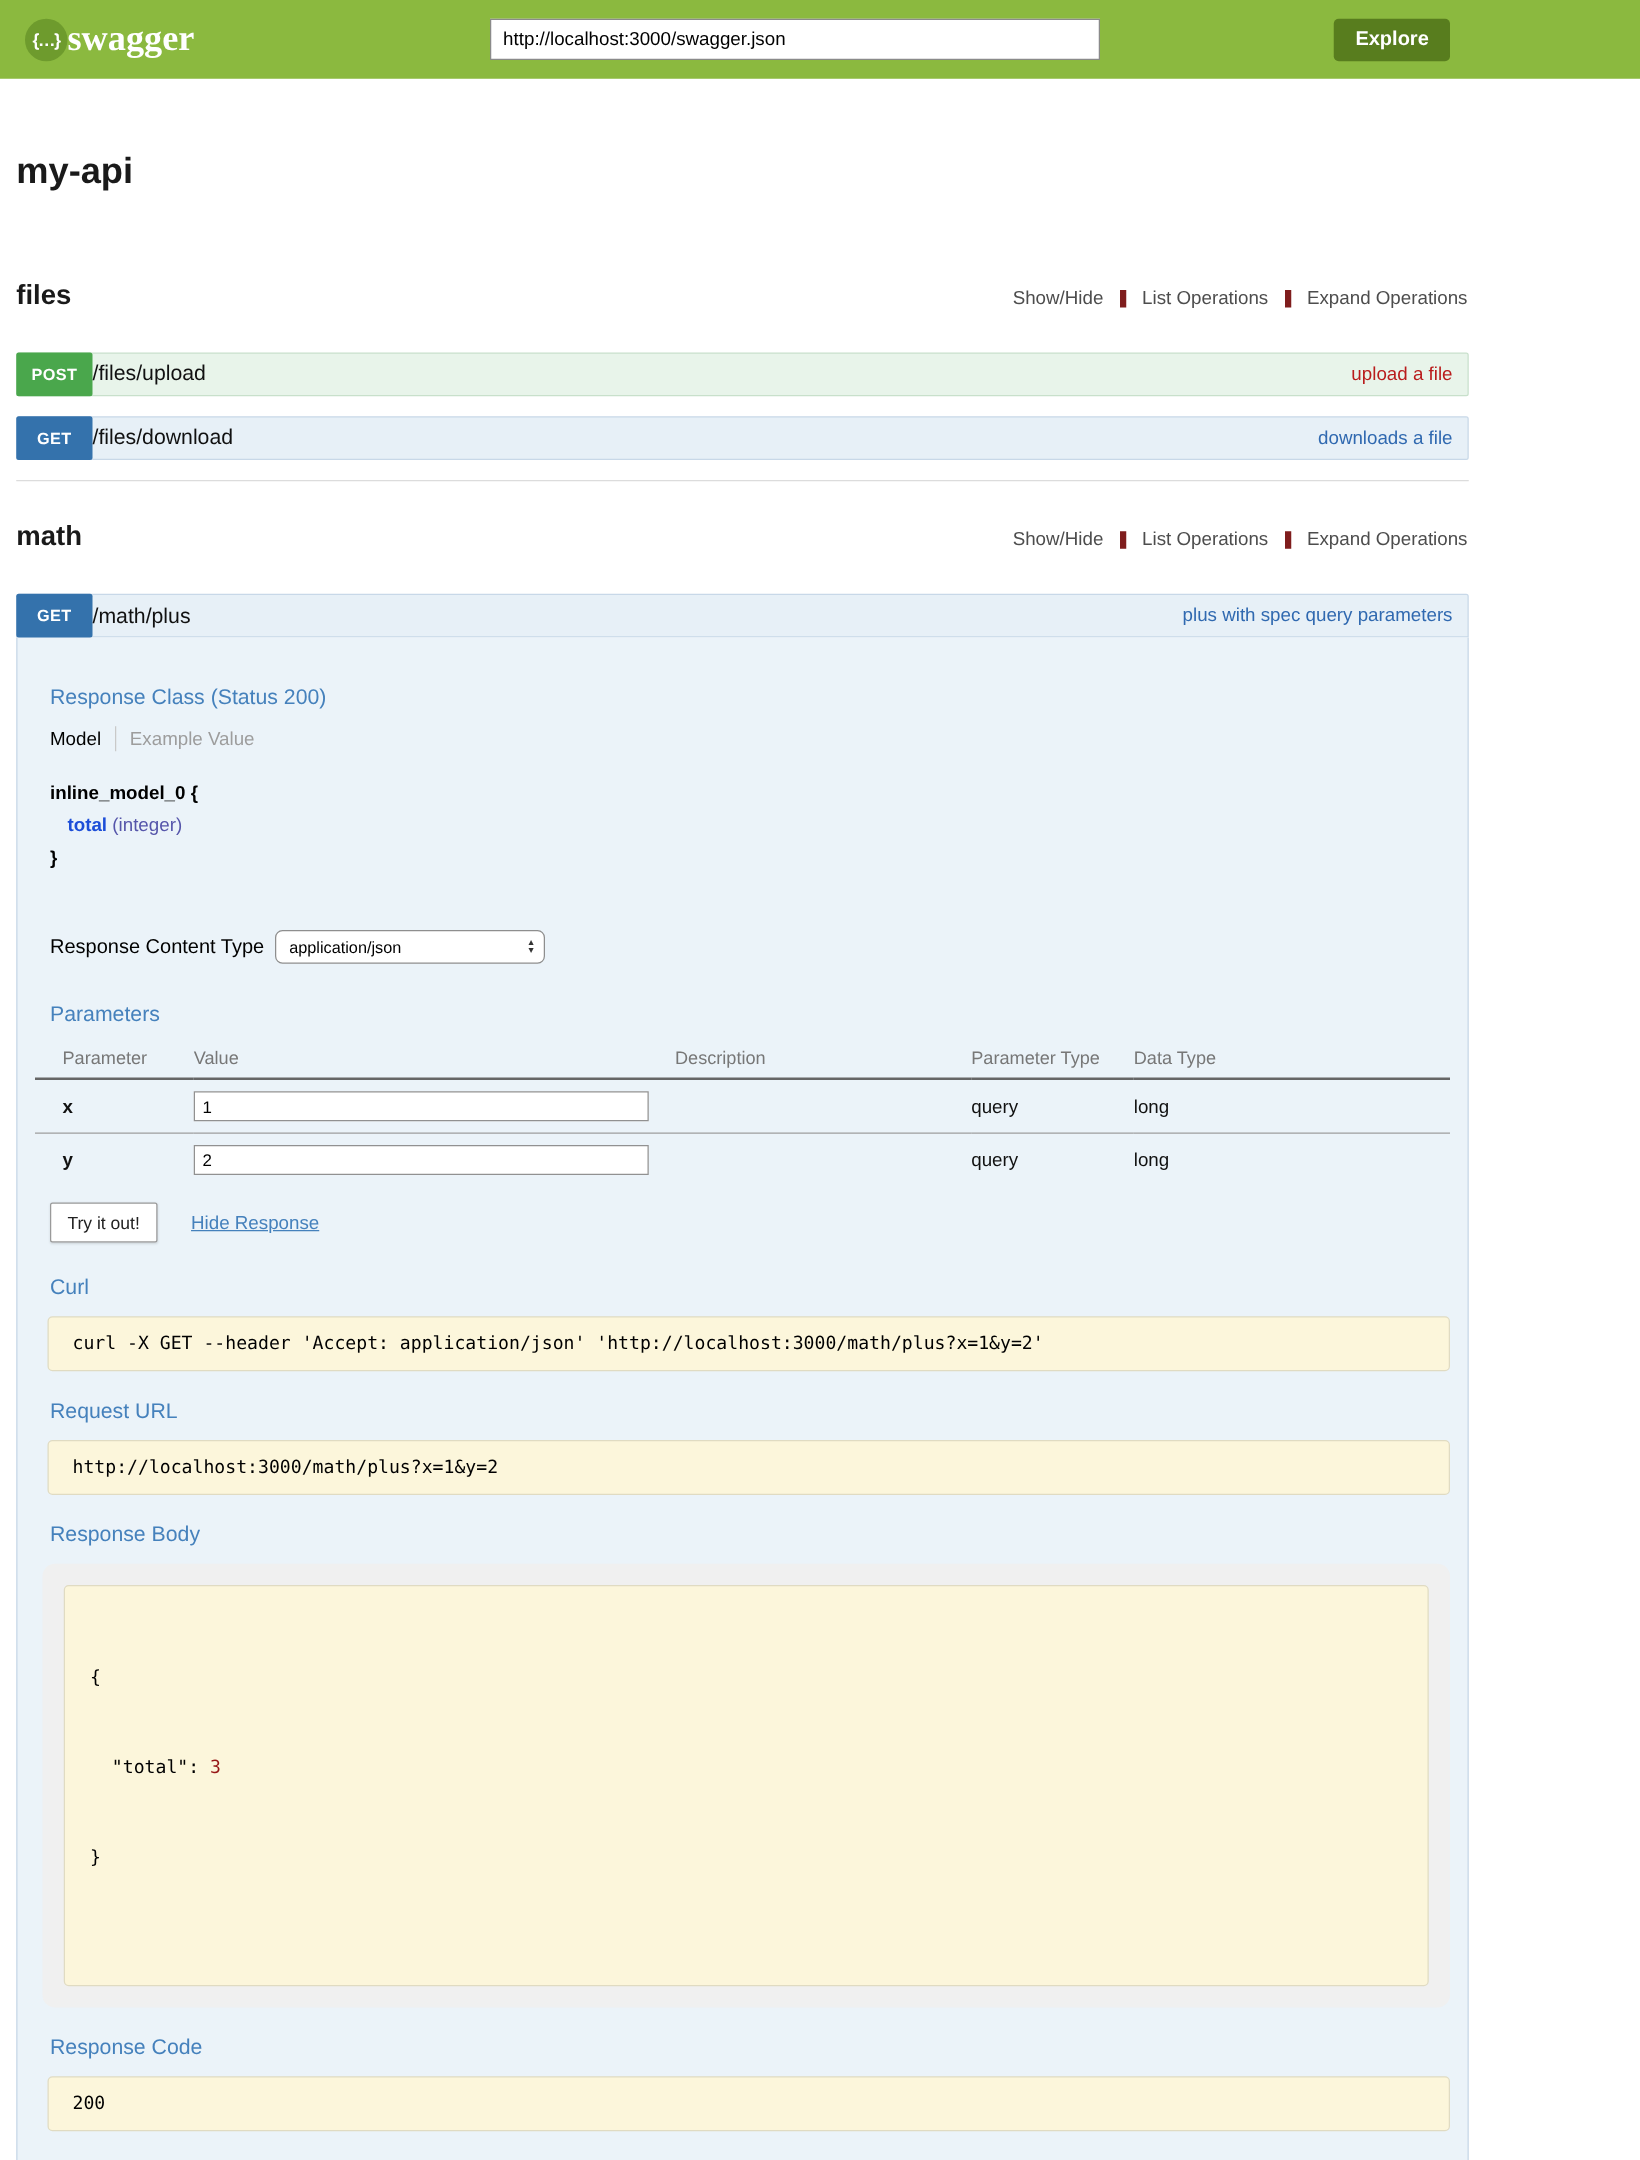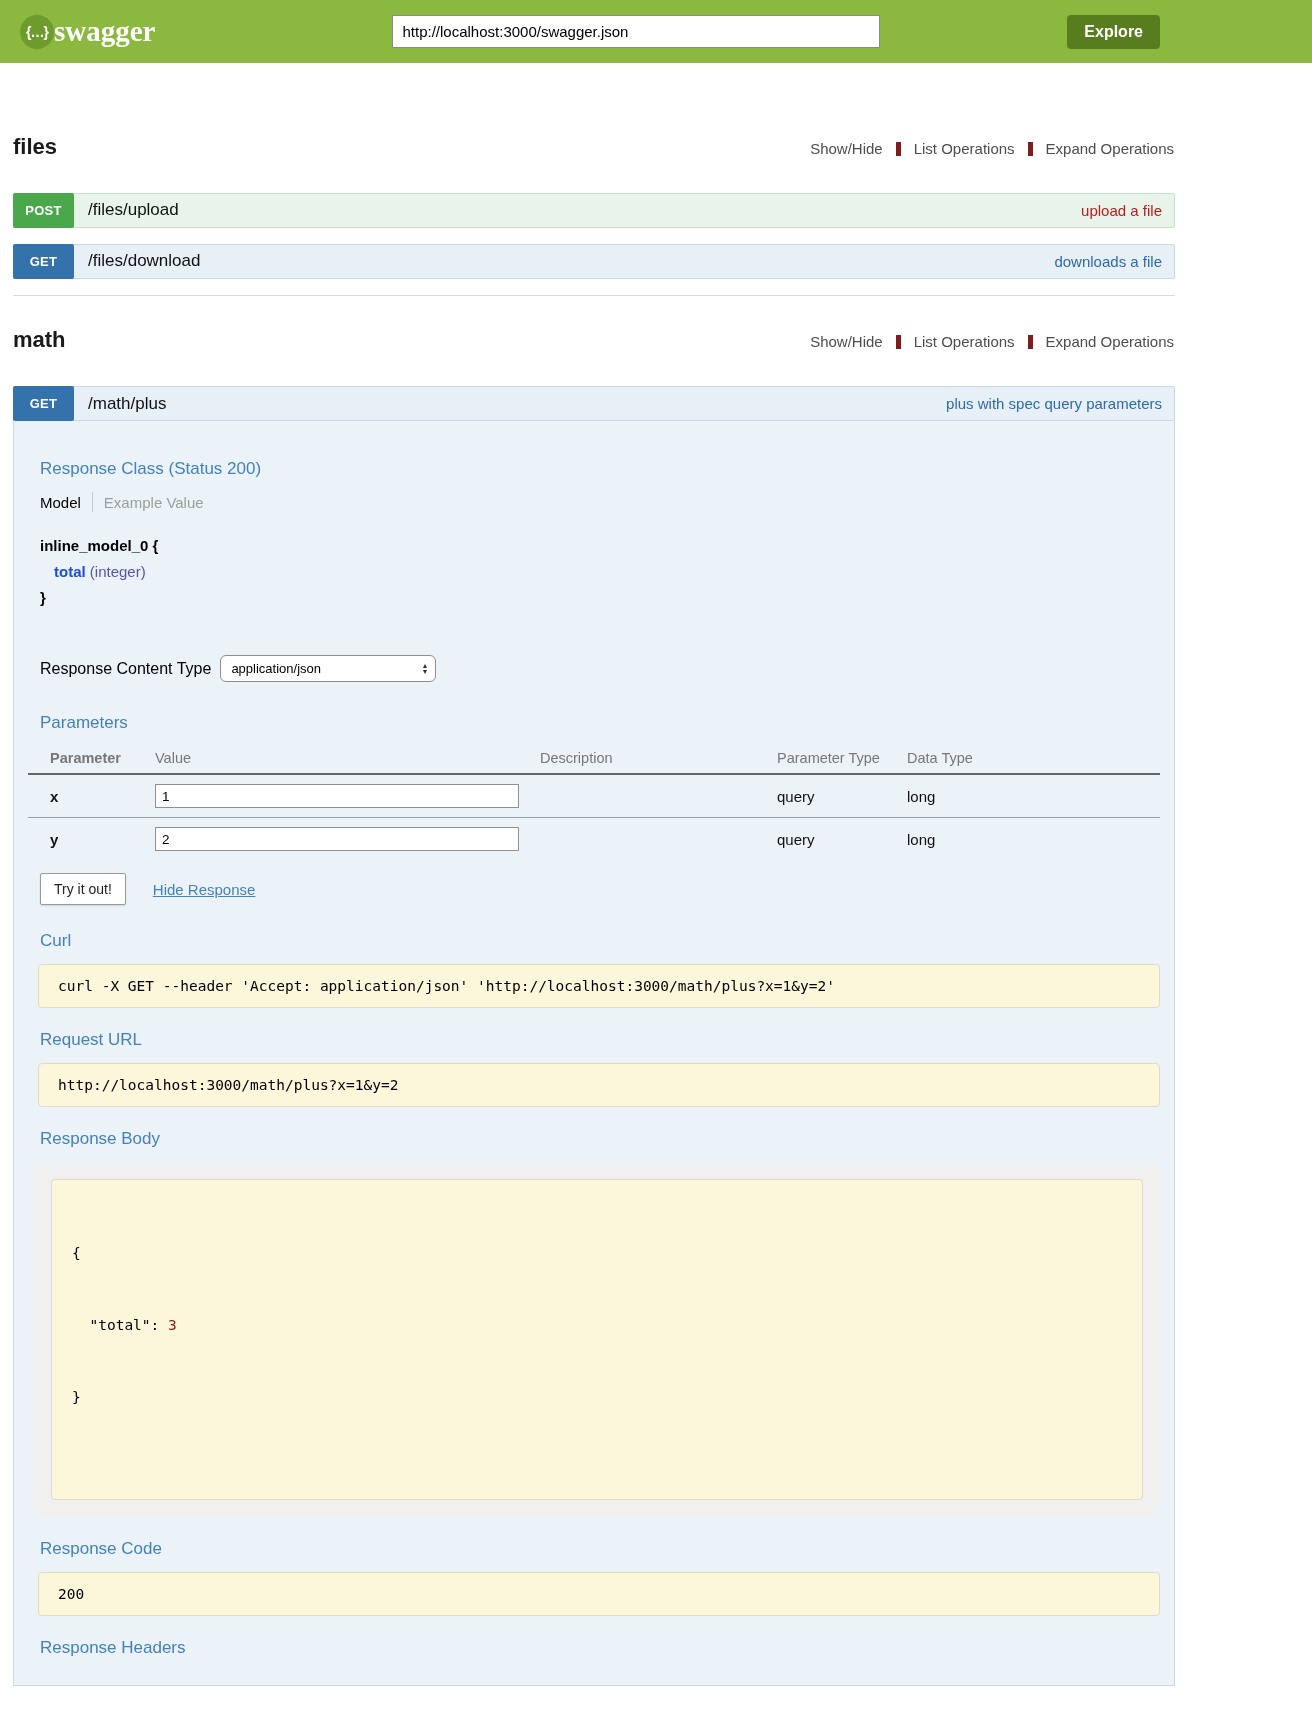--- a/index.html
+++ b/index.html
@@ -60,21 +60,21 @@
   .op-row.get  { background: #e7f0f7; border-color: #c8d8e8; }
   .op-row.op-head { margin-top: 17px; border-radius: 2px 2px 0 0; }
   .badge {
     width: 61px; margin: -1px 0 -1px -1px; border-radius: 2px;
     display: flex; align-items: center; justify-content: center;
     color: #fff; font-size: 13px; font-weight: bold; letter-spacing: 0.3px;
     cursor: pointer;
   }
   .post .badge { background: #4aa74c; }
   .get  .badge { background: #3472ac; }
-  .op-path { font-size: 17px; color: #111; padding-left: 14px; align-self: center; cursor: pointer; text-align: center; }
+  .op-path { font-size: 17px; color: #111; align-self: center; cursor: pointer; text-align: center; }
   .op-summary { margin-left: auto; padding-right: 12px; align-self: center; font-size: 15px; cursor: pointer; text-decoration: none; }
   .post .op-summary { color: #b91c1c; }
   .get  .op-summary { color: #3069b0; }
 
   
   .op-body {
     background: #ebf3f9; border: 1px solid #c8d8e8; border-top: none;
     padding: 38px 14px 14px 14px;
   }
   .blue-h { color: #4581bc; font-size: 17px; font-weight: normal; margin: 0 0 13px 12px; }
@@ -103,21 +103,21 @@
 
   
   .params-table { width: 100%; border-collapse: collapse; margin: 0 0 13px 0; }
   .params-table th {
     text-align: left; font-weight: normal; color: #777; font-size: 14.5px;
     padding: 4px 0 7px 0; border-bottom: 2px solid #666;
   }
   .params-table td { padding: 9px 0; vertical-align: middle; font-size: 15px; color: #111; }
   .params-table tr.p-row-first td { border-bottom: 1px solid #9e9e9e; }
   .col-param { width: 127px; padding-left: 22px !important; }
-  th.col-param { padding-left: 22px !important; font-weight: bold; }
+  th.col-param { padding-left: 22px !important; }
   .col-value { width: 385px; }
   .col-desc { width: 237px; }
   .col-ptype { width: 130px; }
   .p-name { font-weight: bold; }
   .param-input {
     width: 364px; height: 24px; border: 1px solid #919191; background: #fff;
     font-size: 13.5px; padding: 2px 6px; font-family: "Liberation Sans", sans-serif;
   }
 
   .try-row { display: flex; align-items: center; margin: 6px 0 26px 12px; }
@@ -148,20 +148,21 @@
   <div class="logo-circle">
     <span>{…}</span>
   </div>
   <span class="brand">swagger</span>
   <input class="spec-url" type="text" value="http://localhost:3000/swagger.json" style="">
   <button class="explore-btn">Explore</button>
 </header>
 
 <main class="container">
 
+  <h1 class="api-title">my-api</h1>
 
   <section>
     <div class="sec-head">
       <h2 class="sec-name">files</h2>
       <div class="sec-controls">
         <a>Show/Hide</a>
         <a>List Operations</a>
         <a>Expand Operations</a>
       </div>
     </div>

